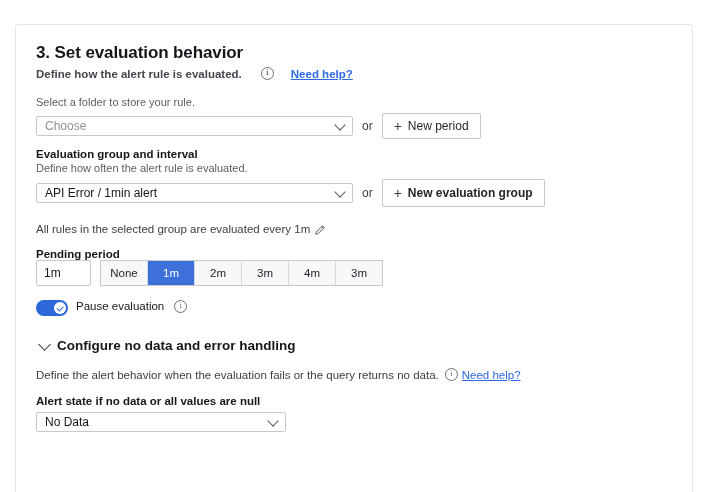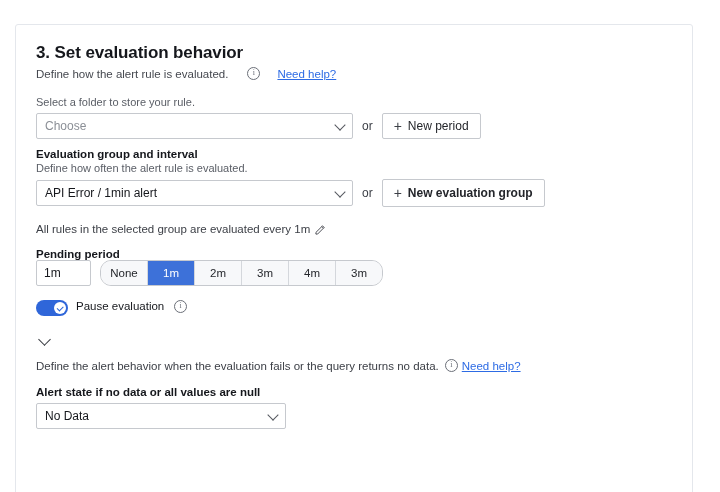--- a/index.html
+++ b/index.html
@@ -34,20 +34,21 @@
     margin: 2px 0 4px 0;
     color: #15171c;
   }
   .step-desc {
     font-size: 11.5px;
     color: #45484f;
     display: flex;
     align-items: center;
     gap: 17px;
     margin-bottom: 16px;
+    font-weight: bold;
   }
   .help-link {
     color: #2d6be4;
     text-decoration: underline;
     cursor: pointer;
     font-size: 11.5px;
   }
   .info-icon {
     display: inline-block;
     width: 11px;
@@ -80,21 +81,21 @@
     margin-bottom: 5px;
   }
   .row {
     display: flex;
     align-items: center;
     gap: 9px;
   }
   .select {
     position: relative;
     box-sizing: border-box;
-    height: 26px;
+    height: 20px;
     border: 1px solid #c6c9ce;
     border-radius: 2px;
     background: #fff;
     display: flex;
     align-items: center;
     padding: 0 24px 0 8px;
     font-size: 12px;
     color: #15171c;
     cursor: pointer;
   }
@@ -180,21 +181,21 @@
     border-radius: 2px;
     font-size: 12px;
     padding: 0 7px;
     color: #15171c;
     font-family: "Liberation Sans", sans-serif;
     background: #fff;
   }
   .seg {
     display: flex;
     border: 1px solid #c6c9ce;
-    border-radius: 11px;
+    border-radius: 0;
     overflow: hidden;
     height: 26px;
     box-sizing: border-box;
   }
   .seg-item {
     display: flex;
     align-items: center;
     justify-content: center;
     min-width: 30px;
     padding: 0 8px;
@@ -352,20 +353,21 @@
   <div class="toggle-row">
     <div class="toggle">
       <div class="knob"></div>
     </div>
     <span class="toggle-label">Pause evaluation</span>
     <span class="info-icon"></span>
   </div>
 
   <div class="collapse-header">
     <span class="chev-down"></span>
+    <span class="collapse-title">Configure no data and error handling</span>
   </div>
 
   <div class="handling-desc">
     <span>Define the alert behavior when the evaluation fails or the query returns no data.</span>
     <span class="info-icon"></span>
     <span class="help-link">Need help?</span>
   </div>
 
   <div class="blk">
     <div class="field-label">Alert state if no data or all values are null</div>

